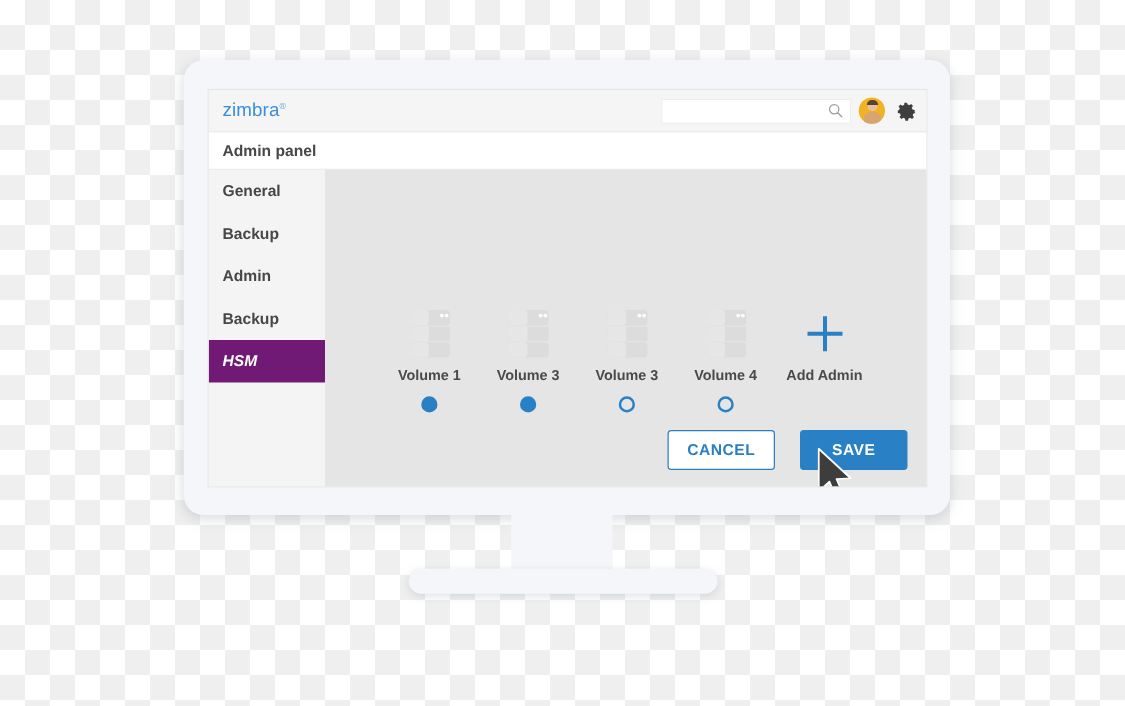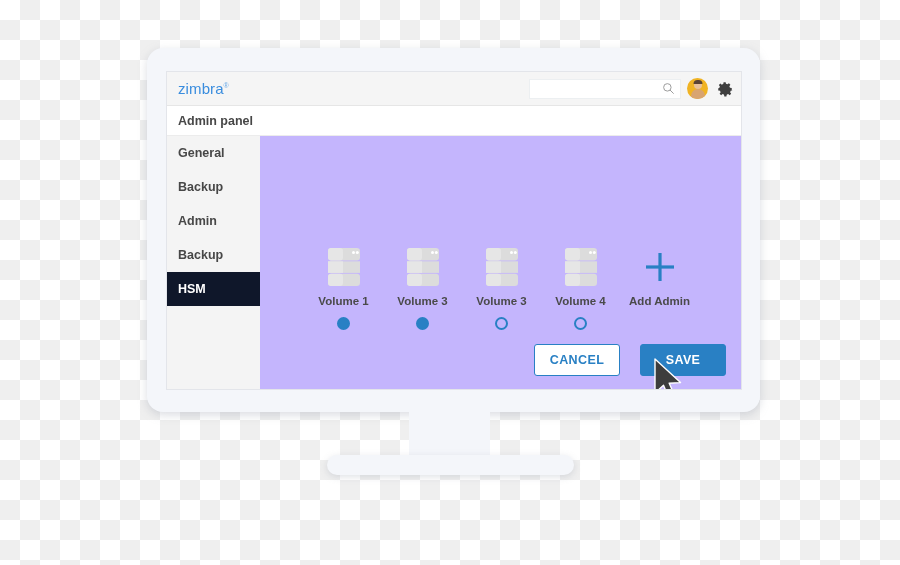--- a/index.html
+++ b/index.html
@@ -196,31 +196,32 @@
     display: flex;
     align-items: center;
     padding-left: 11px;
     font-size: 12.5px;
     color: #474747;
     font-weight: 600;
     box-sizing: border-box;
     cursor: pointer;
   }
   .sb-item.active {
-    background: #0f172a;
+    background: #701a75;
     color: #ffffff;
+    font-style: italic;
   }
 
   
   #content {
     position: absolute;
     left: 93px; top: 64px;
     width: 483px;
     height: 255px;
-    background: #c4b5fd;
+    background: #e5e5e5;
     box-sizing: border-box;
   }
   #volumes-row {
     position: absolute;
     left: 0;
     top: 108px;
     width: 483px;
     display: flex;
     justify-content: center;
     gap: 0;

